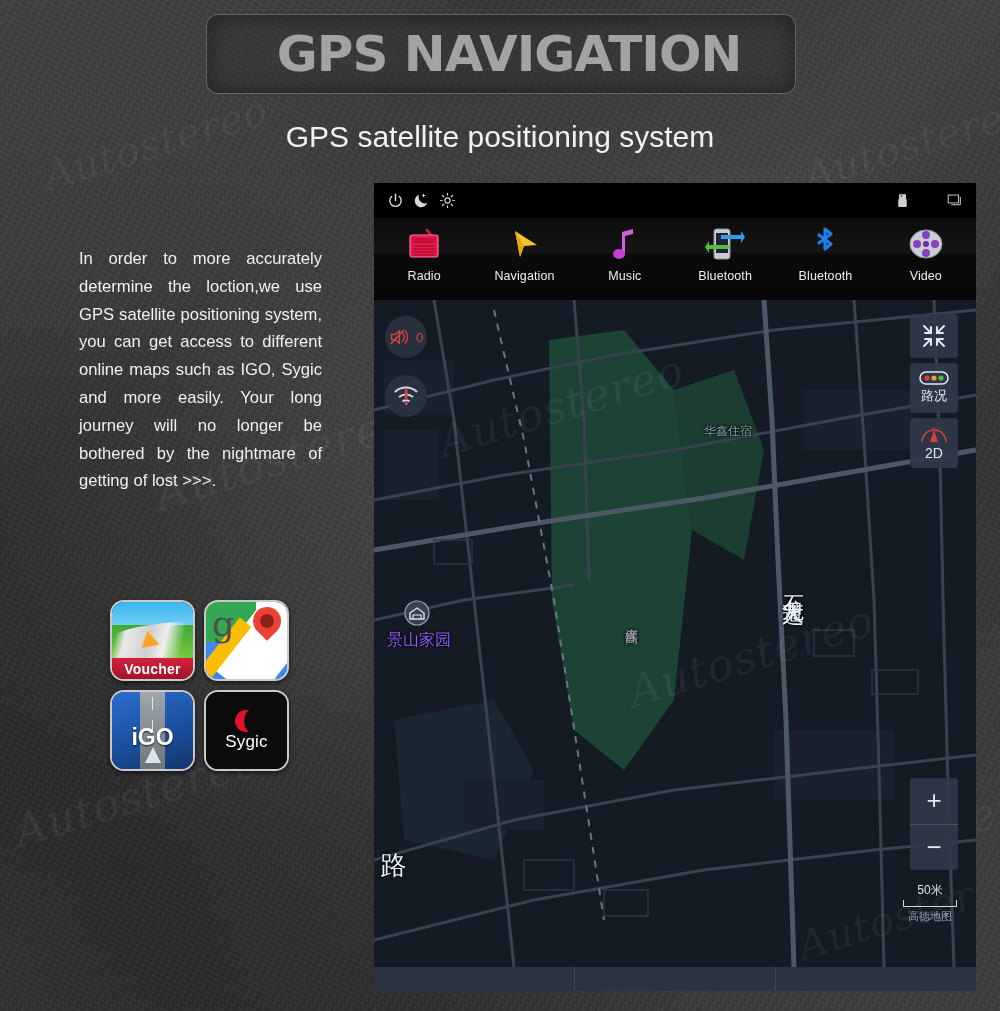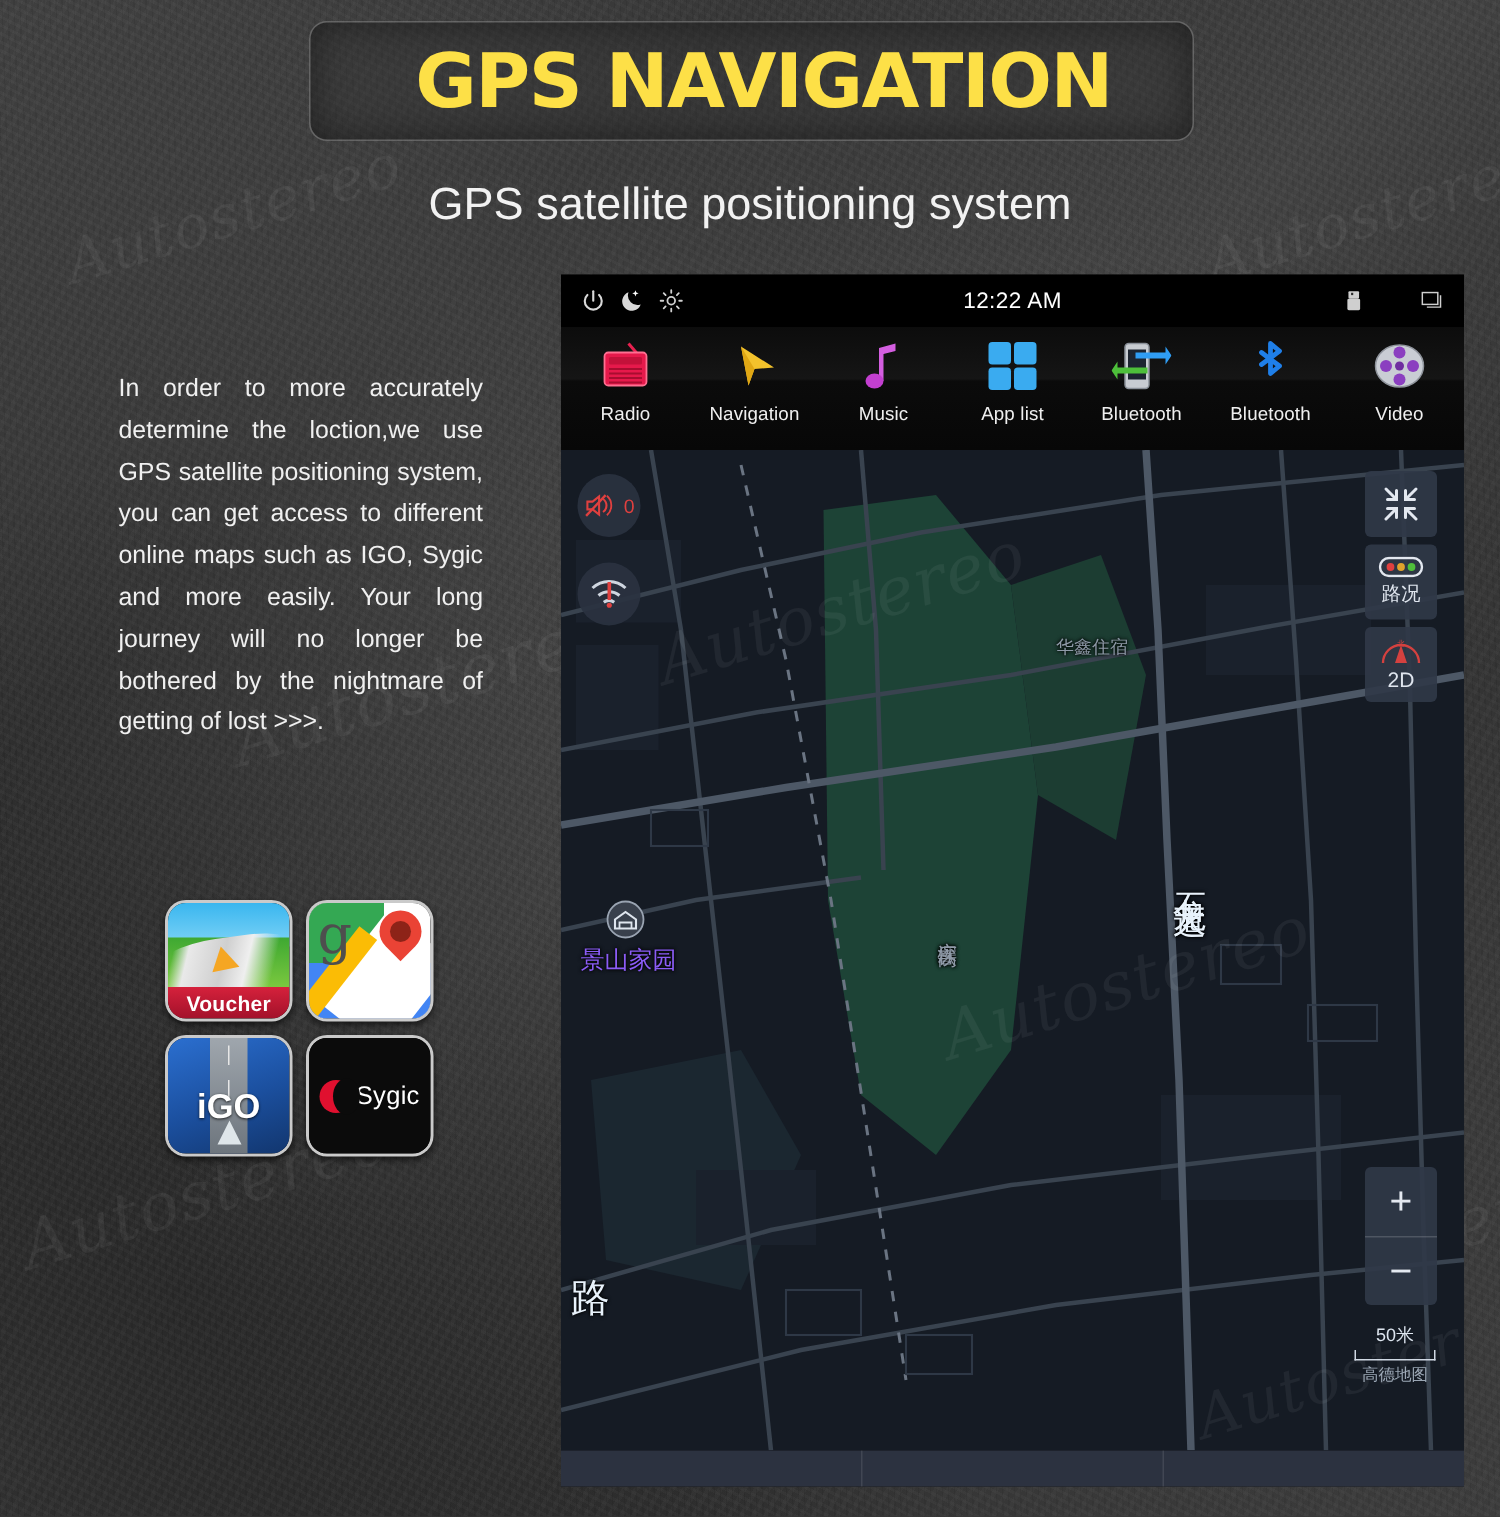--- a/index.html
+++ b/index.html
@@ -48,21 +48,21 @@
     border-radius: 12px;
     background: rgba(50,50,50,0.38);
     box-shadow: inset 0 0 26px rgba(0,0,0,0.45);
     display: flex; align-items: center; justify-content: center;
     z-index: 3;
   }
   .titlebox h1 {
     font-family: "DejaVu Sans", sans-serif;
     font-weight: 700;
     font-size: 50px;
-    color: #fde047;
+    color: #a3a3a3;
     letter-spacing: -1px;
     line-height: 1;
     white-space: nowrap;
     margin-left: 16px;
   }
   .subtitle {
     position: absolute; left: 0; top: 120px; width: 1000px;
     text-align: center;
     font-size: 30px; color: #f2f2f2;
     font-family: "Liberation Sans", sans-serif;
@@ -141,21 +141,21 @@
   .ic-igo .lane::before { content:""; position:absolute; left:46%; top:6%; width:8%; height:18%;
      background:#e7e7e7; }
   .ic-igo .lane::after { content:""; position:absolute; left:46%; top:36%; width:8%; height:16%;
      background:#e7e7e7; }
   .ic-igo .txt { position:absolute; left:0; right:0; top:42%; text-align:center;
      color:#fff; font-size:23px; font-weight:700; text-shadow: 0 1px 2px rgba(0,0,0,.8);}
   .ic-igo .tri { position:absolute; left:50%; bottom:8%; margin-left:-8px; width:0;height:0;
      border-left:8px solid transparent; border-right:8px solid transparent; border-bottom:16px solid #dfe6ea;}
 
   
-  .ic-sygic { background: #0b0b0b; display:flex; align-items:center; justify-content:center; }
+  .ic-sygic { background: #0b0b0b; display:flex; align-items:center; justify-content:center;flex-direction:column; }
   .ic-sygic .moon { position:relative; width:22px; height:22px; border-radius:50%;
      background:#e0102f; margin-right:2px; }
   .ic-sygic .moon::after { content:""; position:absolute; right:-5px; top:-1px; width:18px; height:24px;
      border-radius:50%; background:#0b0b0b; }
   .ic-sygic .word { color:#fff; font-size:17px; font-weight:400; letter-spacing:.2px;}
 
   
   .device {
     position: absolute; left: 374px; top: 183px; width: 602px; height: 808px;
     background: #0a0a0a;
@@ -305,21 +305,20 @@
           <path d="M15 2l.8 2.2L18 5l-2.2.8L15 8l-.8-2.2L12 5l2.2-.8z" fill="#ffffff"></path>
         </svg>
       </span>
       <span>
         <svg class="ic16" viewBox="0 0 24 24" fill="none" stroke="#cfcfcf" stroke-width="1.7" stroke-linecap="round">
           <circle cx="12" cy="12" r="3.6"></circle>
           <path d="M12 2v2.5M12 19.5V22M2 12h2.5M19.5 12H22M4.9 4.9l1.8 1.8M17.3 17.3l1.8 1.8M19.1 4.9l-1.8 1.8M6.7 17.3l-1.8 1.8"></path>
         </svg>
       </span>
     </div>
-    <div class="sb-time">12:22 AM</div>
     <div class="sb-right">
       <span>
         <svg class="ic16" viewBox="0 0 24 24" fill="#cfcfcf">
           <rect x="7" y="3" width="10" height="7" rx="1"></rect>
           <rect x="9.5" y="4.5" width="2" height="2.2" fill="#2b2b2b"></rect>
           <rect x="6" y="10" width="12" height="11" rx="1.4"></rect>
         </svg>
       </span>
       <span>
         <svg class="ic16" viewBox="0 0 28 24" fill="none" stroke="#cfcfcf" stroke-width="1.6">
@@ -362,31 +361,20 @@
     <div class="appitem">
       <div class="gi">
         <svg width="30" height="36" viewBox="0 0 30 36">
           <path d="M12 28V6l11-3v5L15 10v18z" fill="#d45ee0"></path>
           <ellipse cx="9" cy="28" rx="6" ry="5" fill="#c33fd0"></ellipse>
         </svg>
       </div>
       <div class="lb">Music</div>
     </div>
 
-    <div class="appitem">
-      <div class="gi">
-        <svg width="34" height="34" viewBox="0 0 34 34">
-          <rect x="1" y="1" width="15" height="15" rx="2.5" fill="#3aabf0"></rect>
-          <rect x="18" y="1" width="15" height="15" rx="2.5" fill="#3aabf0"></rect>
-          <rect x="1" y="18" width="15" height="15" rx="2.5" fill="#3aabf0"></rect>
-          <rect x="18" y="18" width="15" height="15" rx="2.5" fill="#3aabf0"></rect>
-        </svg>
-      </div>
-      <div class="lb">App list</div>
-    </div>
 
     <div class="appitem">
       <div class="gi">
         <svg width="40" height="34" viewBox="0 0 40 34">
           <rect x="9" y="2" width="16" height="30" rx="2.5" fill="#c8ccd2" stroke="#8a9099"></rect>
           <rect x="11" y="6" width="12" height="20" fill="#1c2430"></rect>
           <polygon points="16,8 36,8 36,4 40,10 36,16 36,12 16,12" fill="#2f9df4"></polygon>
           <polygon points="24,18 4,18 4,14 0,20 4,26 4,22 24,22" fill="#4dbf3a"></polygon>
         </svg>
       </div>

